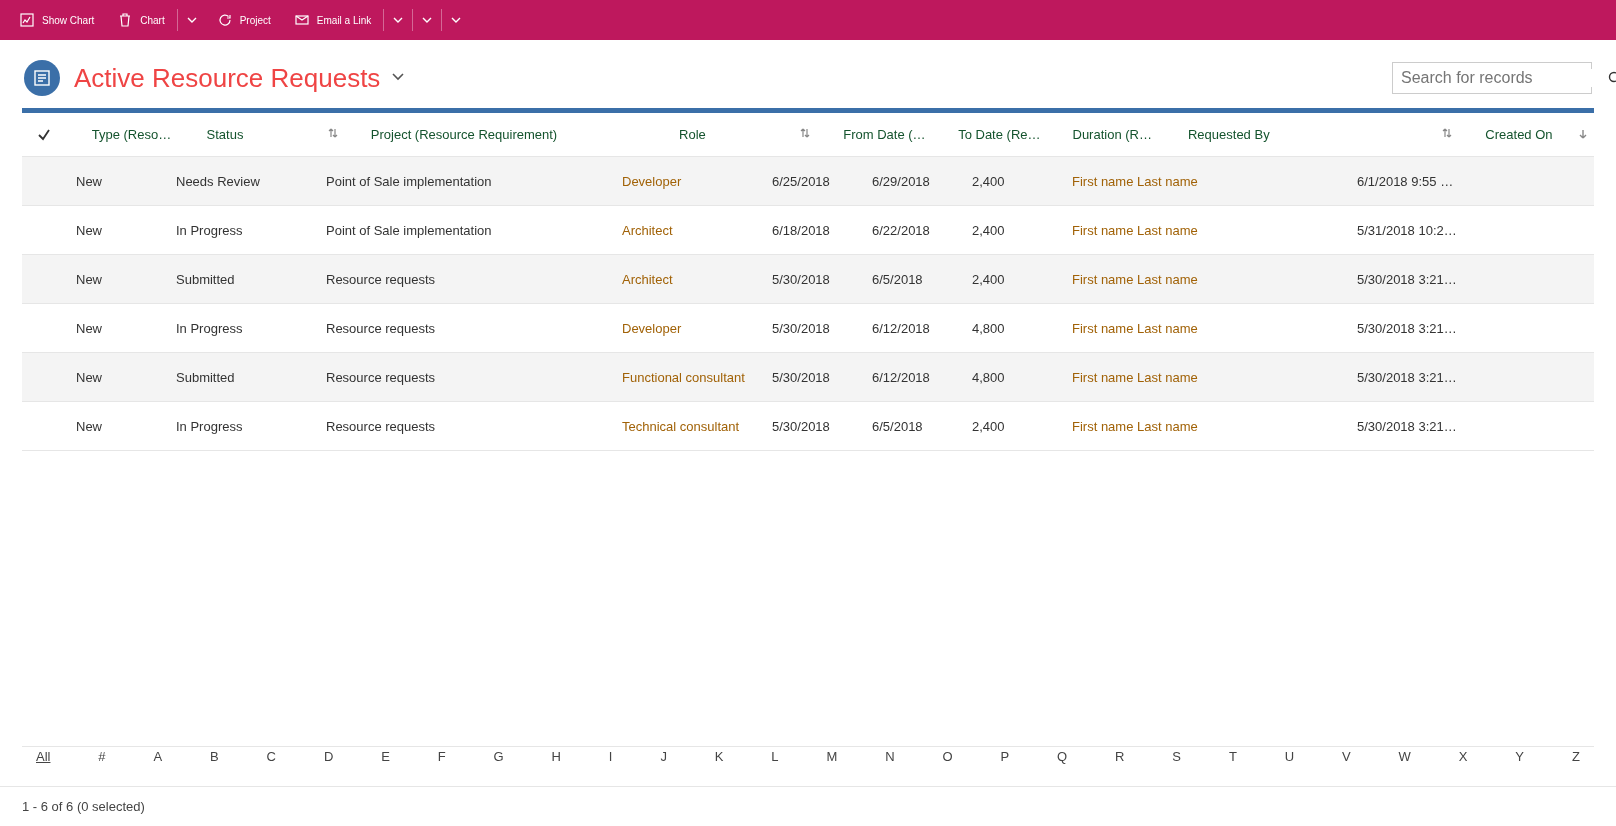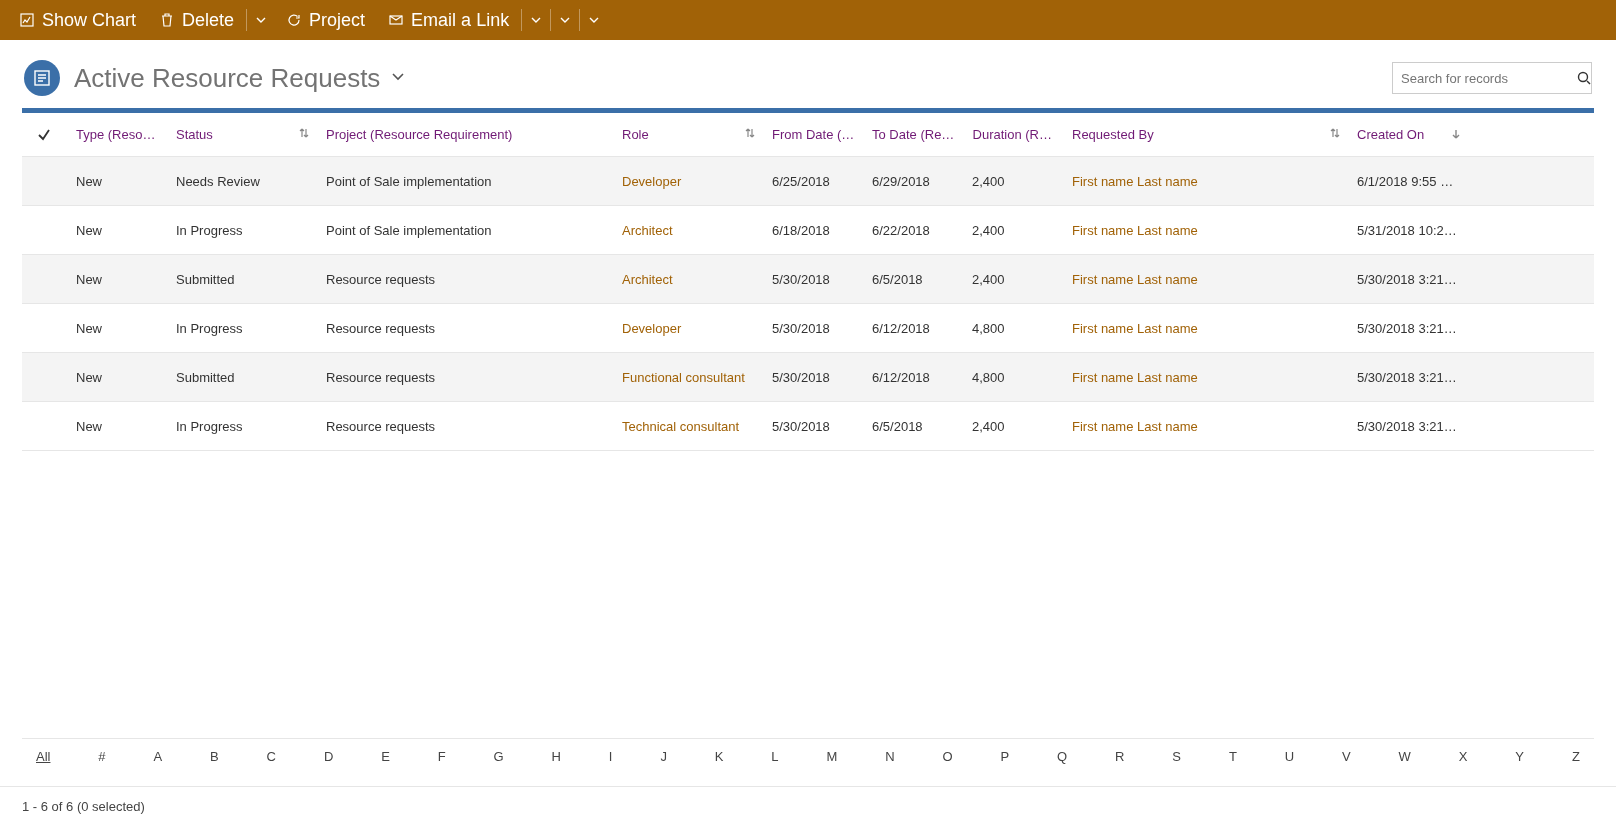--- a/index.html
+++ b/index.html
@@ -1,38 +1,38 @@
 <!DOCTYPE html>
 <html><head>
 <meta charset="utf-8">
 <style>
   * { box-sizing: border-box; margin: 0; padding: 0; font-family: "Segoe UI", Arial, sans-serif; }
   body { width: 1616px; height: 826px; background: #fff; overflow: hidden; }
 
   
-  .cmd-bar { width: 100%; height: 40px; background: #a16207; display: flex; align-items: center; padding: 0 8px; color: #fff; font-size: 18px; }
+  .cmd-bar { width: 100%; height: 40px; background: #be185d; display: flex; align-items: center; padding: 0 8px; color: #fff; font-size: 10px; }
   .cmd-item { display: flex; align-items: center; padding: 0 12px; height: 100%; cursor: pointer; }
   .cmd-item svg { margin-right: 8px; }
   .cmd-sep { width: 1px; height: 22px; background: rgba(255,255,255,0.35); }
   .cmd-dd { padding: 0 8px; height: 100%; display:flex; align-items:center; cursor:pointer; }
 
   
   .title-row { display:flex; align-items:center; justify-content:space-between; padding: 20px 24px 12px 24px; }
   .title-left { display:flex; align-items:center; }
   .title-icon { width: 36px; height: 36px; border-radius: 50%; background:#3B6FA8; display:flex; align-items:center; justify-content:center; margin-right:14px; }
-  .page-title { font-size: 26px; font-weight: 400; color:#737373; margin-right:10px; }
+  .page-title { font-size: 26px; font-weight: 400; color:#ef4444; margin-right:10px; }
   .title-dd { cursor:pointer; }
   .search-box { width:200px; height:32px; border:1px solid #ccc; display:flex; align-items:center; padding:0 8px; }
-  .search-box input { border:none; outline:none; font-size:13px; flex:1; color:#666; }
+  .search-box input { border:none; outline:none; font-size:16px; flex:1; color:#666; }
 
   
   .grid-wrap { padding: 0 22px; }
   .grid-top-border { height:5px; background:#3B6FA8; }
   .grid-head, .grid-row { display:flex; align-items:center; border-bottom:1px solid #e6e6e6; font-size:13px; }
-  .grid-head { height:44px; background:#fff; color:#701a75; }
+  .grid-head { height:44px; background:#fff; color:#14532d;gap:16px; }
   .grid-head .col { display:flex; align-items:center; padding:0 10px; position:relative; overflow:hidden; white-space:nowrap; text-overflow:ellipsis; }
   .grid-head .col::before { content:""; position:absolute; left:0; top:12px; bottom:12px; width:1px; background:#d6d6d6; }
   .grid-head .col:first-child::before { display:none; }
   .grid-head .sort { position:absolute; right:6px; color:#888; }
   .grid-row { height:49px; color:#333; }
   .grid-row:nth-child(odd) { background:#f4f4f4; }
   .grid-row .col { padding:0 10px; overflow:hidden; white-space:nowrap; text-overflow:ellipsis; }
   .link { color:#a16207; cursor:pointer; }
 
   .c-check   { width:44px; display:flex; justify-content:center; }
@@ -40,21 +40,21 @@
   .c-status  { width:150px; }
   .c-project { width:296px; }
   .c-role    { width:150px; }
   .c-from    { width:100px; }
   .c-to      { width:100px; }
   .c-dur     { width:100px; text-align:left; justify-content:flex-end;}
   .c-req     { width:285px; }
   .c-created { width:120px; }
 
   
-  .alpha-strip { position:absolute; left:22px; right:22px; bottom:54px; display:flex; align-items:center; justify-content:space-between; font-size:13px; color:#444; border-top:1px solid #e6e6e6; padding: 10px 14px 8px 14px; }
+  .alpha-strip { position:absolute; left:22px; right:22px; bottom:54px; display:flex; align-items:center; justify-content:space-between; font-size:13px; color:#444; border-top:1px solid #e6e6e6; padding: 2px 14px 8px 14px; }
   .alpha-strip span { cursor:pointer; }
   .alpha-strip .sel { text-decoration:underline; }
 
   
   .status-bar { position:absolute; left:0; right:0; bottom:0; height:40px; border-top:1px solid #e6e6e6; display:flex; align-items:center; padding:4px 22px; font-size:13px; color:#444; }
 
   svg { flex-shrink:0; }
 </style>
 </head>
 <body>
@@ -64,21 +64,21 @@
     <svg width="14" height="14" viewBox="0 0 14 14" fill="none" stroke="#fff" stroke-width="1.2">
         <rect x="1" y="1" width="12" height="12"></rect>
         <path d="M3 10l2-3 2 2 3-5"></path>
       </svg>
     <span>Show Chart</span>
   </div>
   <div class="cmd-item">
     <svg width="14" height="14" viewBox="0 0 14 14" fill="none" stroke="#fff" stroke-width="1.2">
         <path d="M2 3h10M5 3V1h4v2M3 3l1 10h6l1-10"></path>
       </svg>
-    <span>Delete</span>
+    <span>Chart</span>
   </div>
   <div class="cmd-sep"></div>
   <div class="cmd-dd">
     <svg width="12" height="12" viewBox="0 0 12 12" fill="none" stroke="#fff" stroke-width="1.4">
         <path d="M2 4l4 4 4-4"></path>
       </svg>
   </div>
   <div class="cmd-item">
     <svg width="14" height="14" viewBox="0 0 14 14" fill="none" stroke="#fff" stroke-width="1.2">
         <path d="M12 7a5 5 0 1 1-1.5-3.5M12 2v3h-3"></path>

